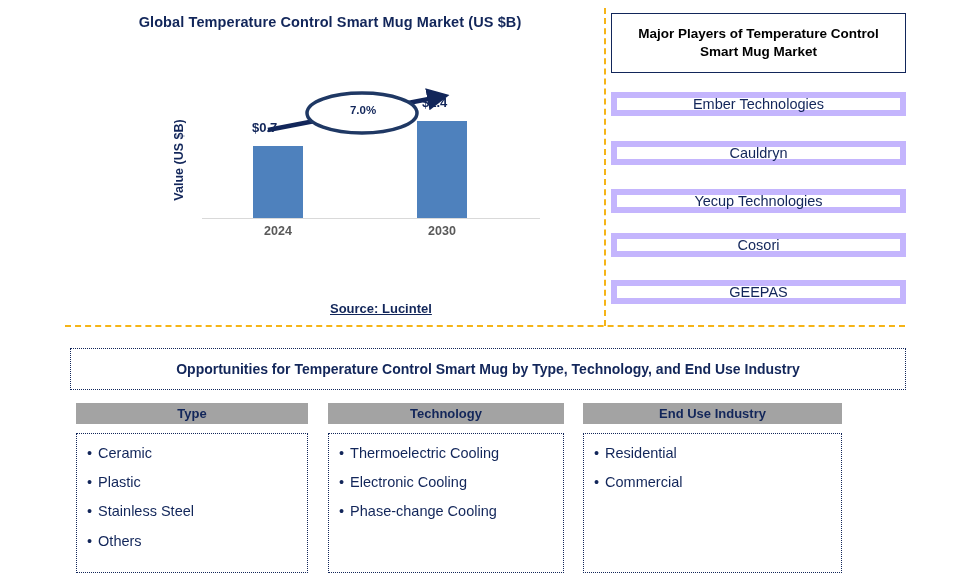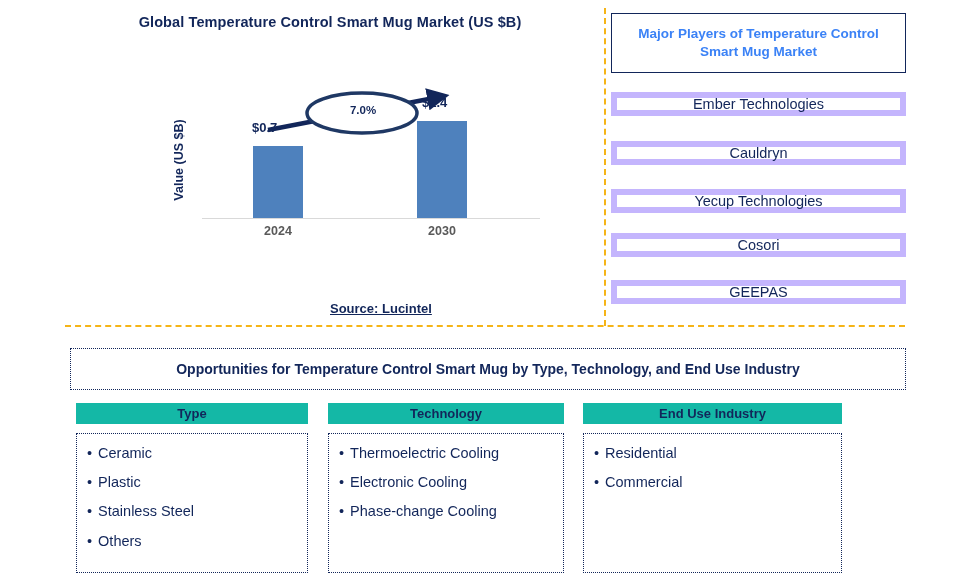--- a/index.html
+++ b/index.html
@@ -158,21 +158,21 @@
     height: 60px;
     border: 1.5px solid #12265A;
     box-sizing: border-box;
     display: flex;
     align-items: center;
     justify-content: center;
     text-align: center;
     font-size: 13.5px;
     font-weight: bold;
     line-height: 1.35;
-    color: #3b82f6;
+    color: #000000;
     padding: 0 8px;
   }
   .player-box {
     position: absolute;
     left: 611px;
     width: 295px;
     height: 24px;
     border: 6px solid #c4b5fd;
     box-sizing: border-box;
     display: flex;
@@ -201,21 +201,21 @@
     justify-content: center;
     font-size: 14px;
     font-weight: bold;
     color: #12265A;
   }
 
   .segment-header {
     position: absolute;
     top: 403px;
     height: 21px;
-    background: #14b8a6;
+    background: #a3a3a3;
     display: flex;
     align-items: center;
     justify-content: center;
     font-size: 13px;
     font-weight: bold;
     color: #12265A;
   }
   .segment-body {
     position: absolute;
     top: 433px;

